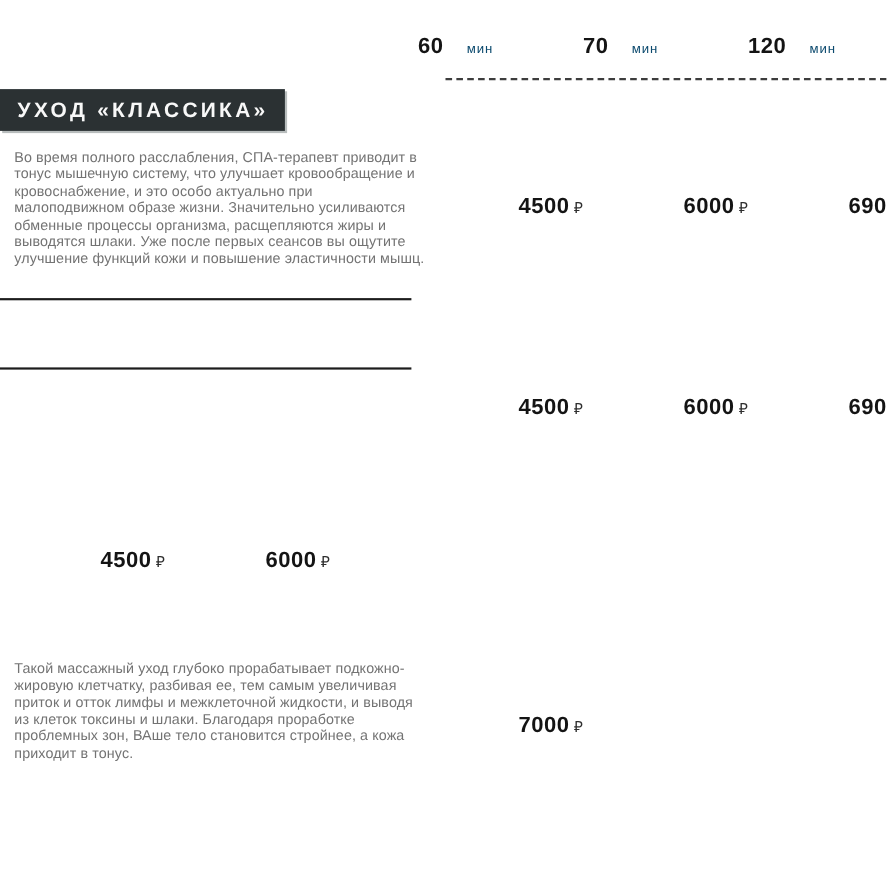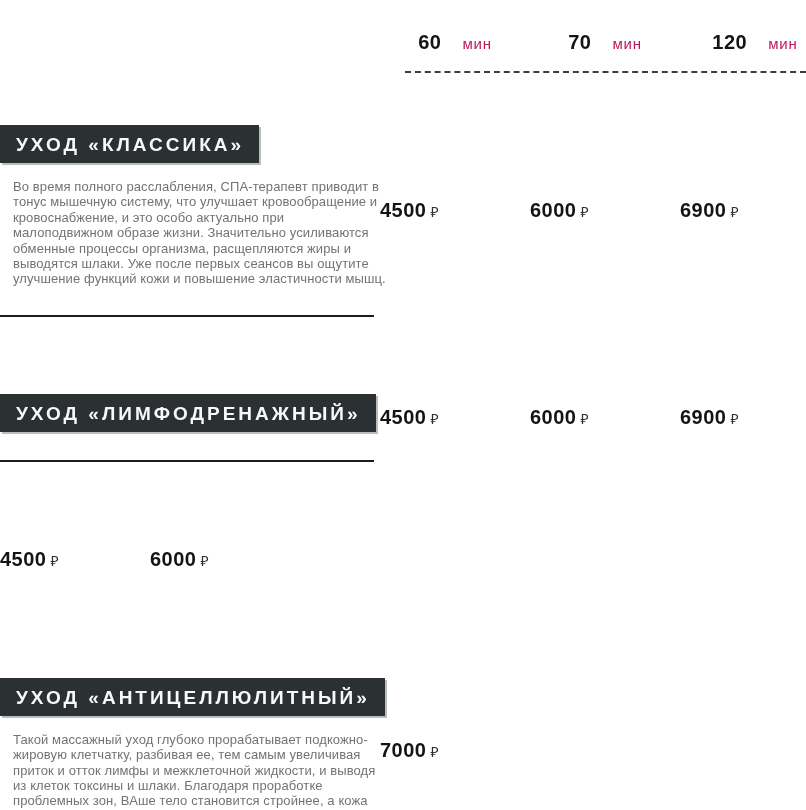--- a/index.html
+++ b/index.html
@@ -8,25 +8,25 @@
     width:806px; height:810px; margin:0 auto;
     font-family:"Liberation Sans", sans-serif;
     color:#424242; overflow:hidden; position:relative;
   }
 
   
   .time-header { display:flex; padding-top:31px; }
   .col-spacer { width:380px; flex-shrink:0; }
   .time-cell {
     width:150px; flex-shrink:0;
-    display:flex; justify-content:center; align-items:baseline; gap:21px;
+    display:flex; justify-content:flex-start; align-items:baseline; gap:21px;
     white-space:nowrap;
   }
   .time-value { font-size:20px; font-weight:bold; color:#141414; letter-spacing:0.5px; }
-  .time-unit { font-size:15px; color:#be185d; letter-spacing:0.8px; }
+  .time-unit { font-size:12px; color:#0c4a6e; letter-spacing:0.8px; }
 
   .dash-line {
     margin:17px 0 0 405px;
     width:401px; height:0;
     border-top:2px dashed #3d3d3d;
   }
 
   
   .sections { margin-top:8px; }
   .row { display:flex; margin-bottom:33px; }
@@ -37,21 +37,20 @@
   .title-bar {
     display:inline-block;
     background:#2b3133;
     color:#f8f8f8;
     font-size:19px; font-weight:bold;
     letter-spacing:3px;
     line-height:1;
     padding:10px 15px 9px 16px;
     box-shadow:2px 2px 0 #b8bdbd;
     white-space:nowrap;
-    margin-top:44px;
   }
 
   .desc {
     width:375px;
     margin:16px 0 0 13px;
     font-size:13px; line-height:15.4px;
     color:#737373;
     letter-spacing:0.1px;
   }
 
@@ -62,21 +61,21 @@
   }
   .row:last-child .divider { display:none; }
 
   
   .prices {
     width:450px; flex-shrink:0;
     display:flex; align-items:center;
     padding-top:53px; padding-bottom:30px;
   }
   .row:last-child .prices { padding-bottom:10px; }
-  .price-cell { width:150px; text-align:left; white-space:nowrap; }
+  .price-cell { width:150px; text-align:right; white-space:nowrap; }
   .price-amount { font-size:20px; font-weight:bold; color:#141414; letter-spacing:0.5px; }
   .price-currency { font-size:14px; font-weight:400; color:#2e2e2e; margin-left:4px; }
 </style>
 </head>
 <body>
 
 <div class="time-header">
   <div class="col-spacer"></div>
   <div class="time-cell">
     <span class="time-value">60</span>
@@ -109,21 +108,20 @@
         <span class="price-amount">6000</span><span class="price-currency">₽</span>
       </div>
       <div class="price-cell">
         <span class="price-amount">6900</span><span class="price-currency">₽</span>
       </div>
     </div>
   </div>
 
   <div class="row">
     <div class="left-col">
-      <div class="title-bar">УХОД «ЛИМФОДРЕНАЖНЫЙ»</div>
       <div class="divider"></div>
     </div>
     <div class="prices">
       <div class="price-cell">
         <span class="price-amount">4500</span><span class="price-currency">₽</span>
       </div>
       <div class="price-cell">
         <span class="price-amount">6000</span><span class="price-currency">₽</span>
       </div>
       <div class="price-cell">
@@ -141,21 +139,20 @@
         <span class="price-amount">6000</span><span class="price-currency">₽</span>
       </div>
       <div class="price-cell">
         <span class="price-amount"></span><span class="price-currency"></span>
       </div>
     </div>
   </div>
 
   <div class="row">
     <div class="left-col">
-      <div class="title-bar">УХОД «АНТИЦЕЛЛЮЛИТНЫЙ»</div>
       <p class="desc">Такой массажный уход глубоко прорабатывает подкожно-жировую клетчатку, разбивая ее, тем самым увеличивая приток и отток лимфы и межклеточной жидкости, и выводя из клеток токсины и шлаки. Благодаря проработке проблемных зон, ВАше тело становится стройнее, а кожа приходит в тонус.</p>
       
     </div>
     <div class="prices">
       <div class="price-cell">
         <span class="price-amount">7000</span><span class="price-currency">₽</span>
       </div>
     </div>
   </div>
 

